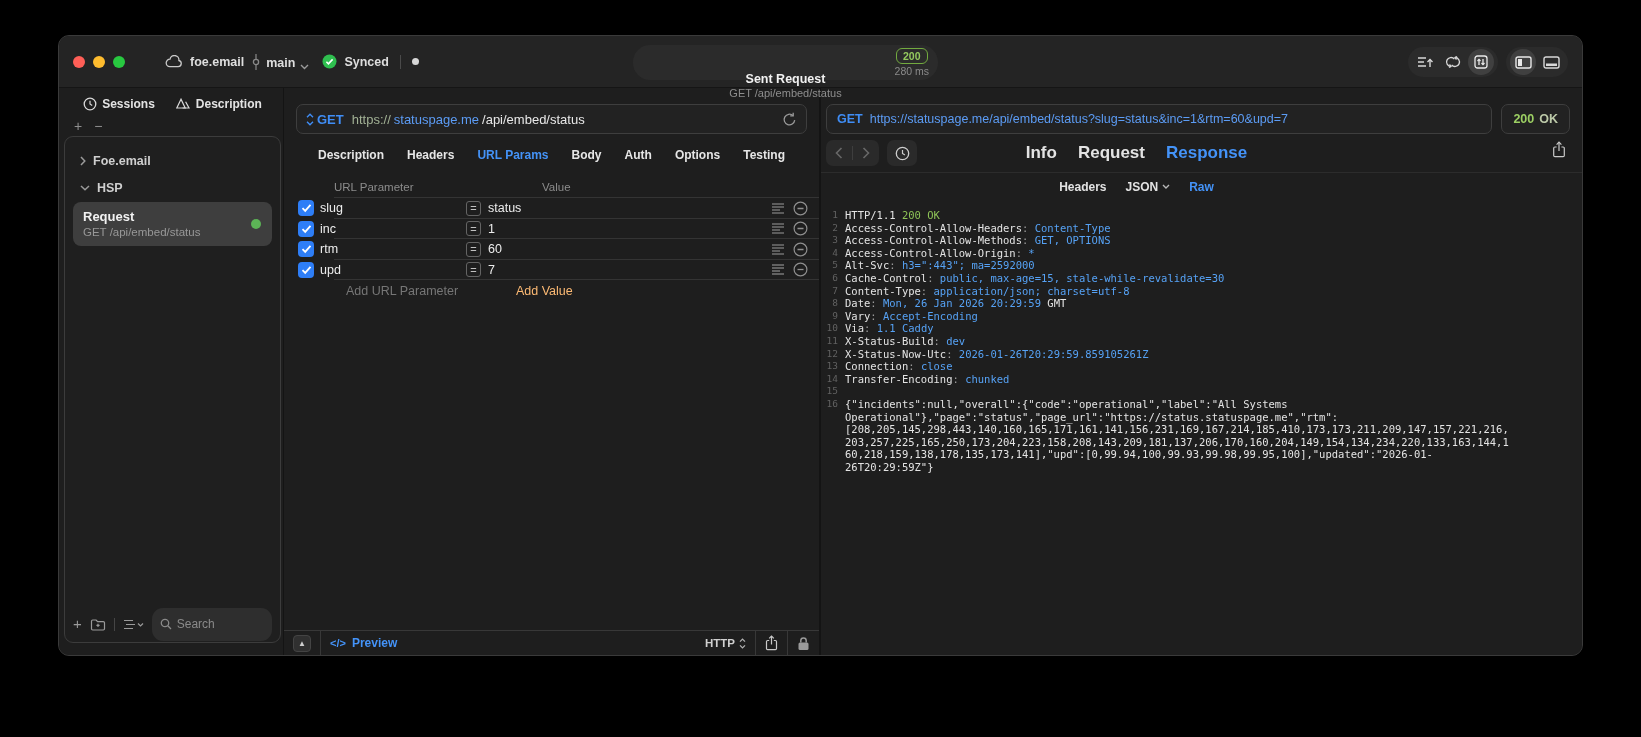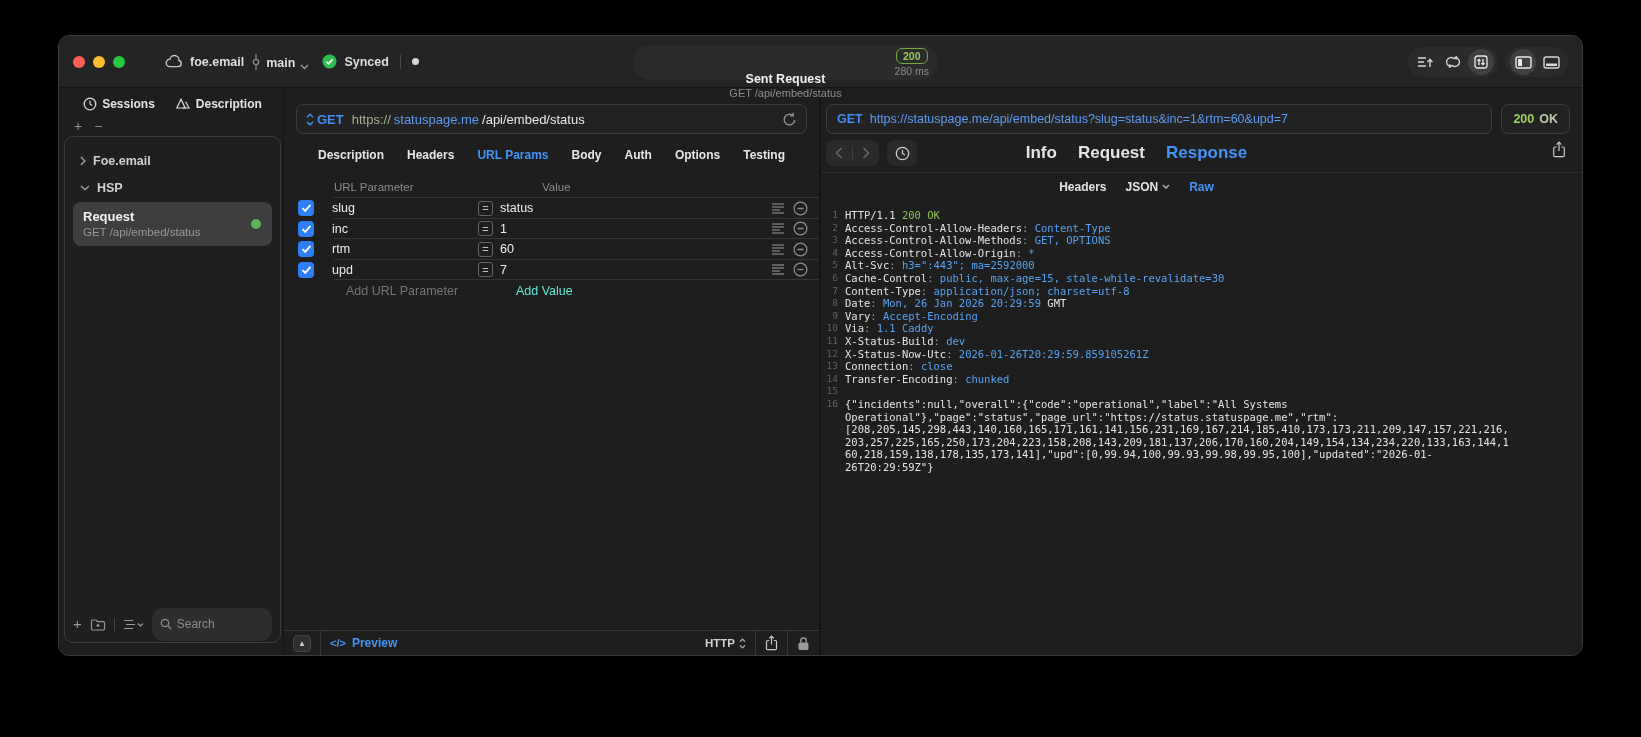--- a/index.html
+++ b/index.html
@@ -57,28 +57,28 @@
   .u-path { color:#e8e8e8; }
   .spacer { flex:1; }
   .etabs { height:42px; display:flex; align-items:center; justify-content:center; gap:23px; font-size:12px; font-weight:700; color:#e6e6e6; }
   .etab.active { color:#4493f8; }
   .phead { display:flex; align-items:center; height:22px; font-size:11.5px; color:#8c8c8c; position:relative;gap:24px; }
   .phead .ph-name { margin-left:36px; width:162px; }
   .phead::after, .prow::after { content:''; position:absolute; left:36px; right:0; bottom:0; height:1px; background:#343434; }
   .prow { display:flex; align-items:center; height:20.5px; position:relative; }
   .ptable { padding-left:14px; }
   .pcheck { width:16px; height:16px; border-radius:4px; background:#2e7ef7; display:flex; align-items:center; justify-content:center; flex-shrink:0; }
-  .pname { width:146px; margin-left:18px; font-size:12.5px; color:#ededed; }
+  .pname { width:146px; margin-left:6px; font-size:12.5px; color:#ededed; }
   .peq { width:15px; height:15px; border:1px solid #646464; border-radius:3px; color:#c0c0c0; font-size:11px; display:flex; align-items:center; justify-content:center; flex-shrink:0; }
   .pval { flex:1; margin-left:7px; font-size:12.5px; color:#ededed; }
   .picons { display:flex; align-items:center; gap:8px; margin-right:11px; }
   .addrow { height:21px; }
   .addrow::after { display:none; }
   .addrow .pname { margin-left:48px; width:148px; color:#767676; }
-  .addrow .pval { color:#5eead4; margin-left:22px; }
+  .addrow .pval { color:#fdba74; margin-left:22px; }
   .mspacer { flex:1; }
   .mfooter { height:25px; border-top:1px solid #383838; display:flex; align-items:center; padding:0 9px; gap:9px; font-size:12px; }
   .collapse { width:18px; height:17px; background:#303030; border:1px solid #444; border-radius:4px; color:#cfcfcf; font-size:8px; display:flex; align-items:center; justify-content:center; }
   .fdiv { width:1px; height:25px; background:#383838; }
   .preview { color:#4493f8; font-weight:700; display:flex; align-items:center; gap:6px; }
   .code-ic { font-size:11px; font-weight:700; }
   .http { color:#d0d0d0; font-weight:700; display:flex; align-items:center; gap:4px; font-size:11.5px; }
   
   .right { flex:1; display:flex; flex-direction:column; border-left:2px solid #141414; min-width:0; }
   .r-top { margin:16px 12px 0 5px; display:flex; gap:9px; height:30px; flex-shrink:0; }

